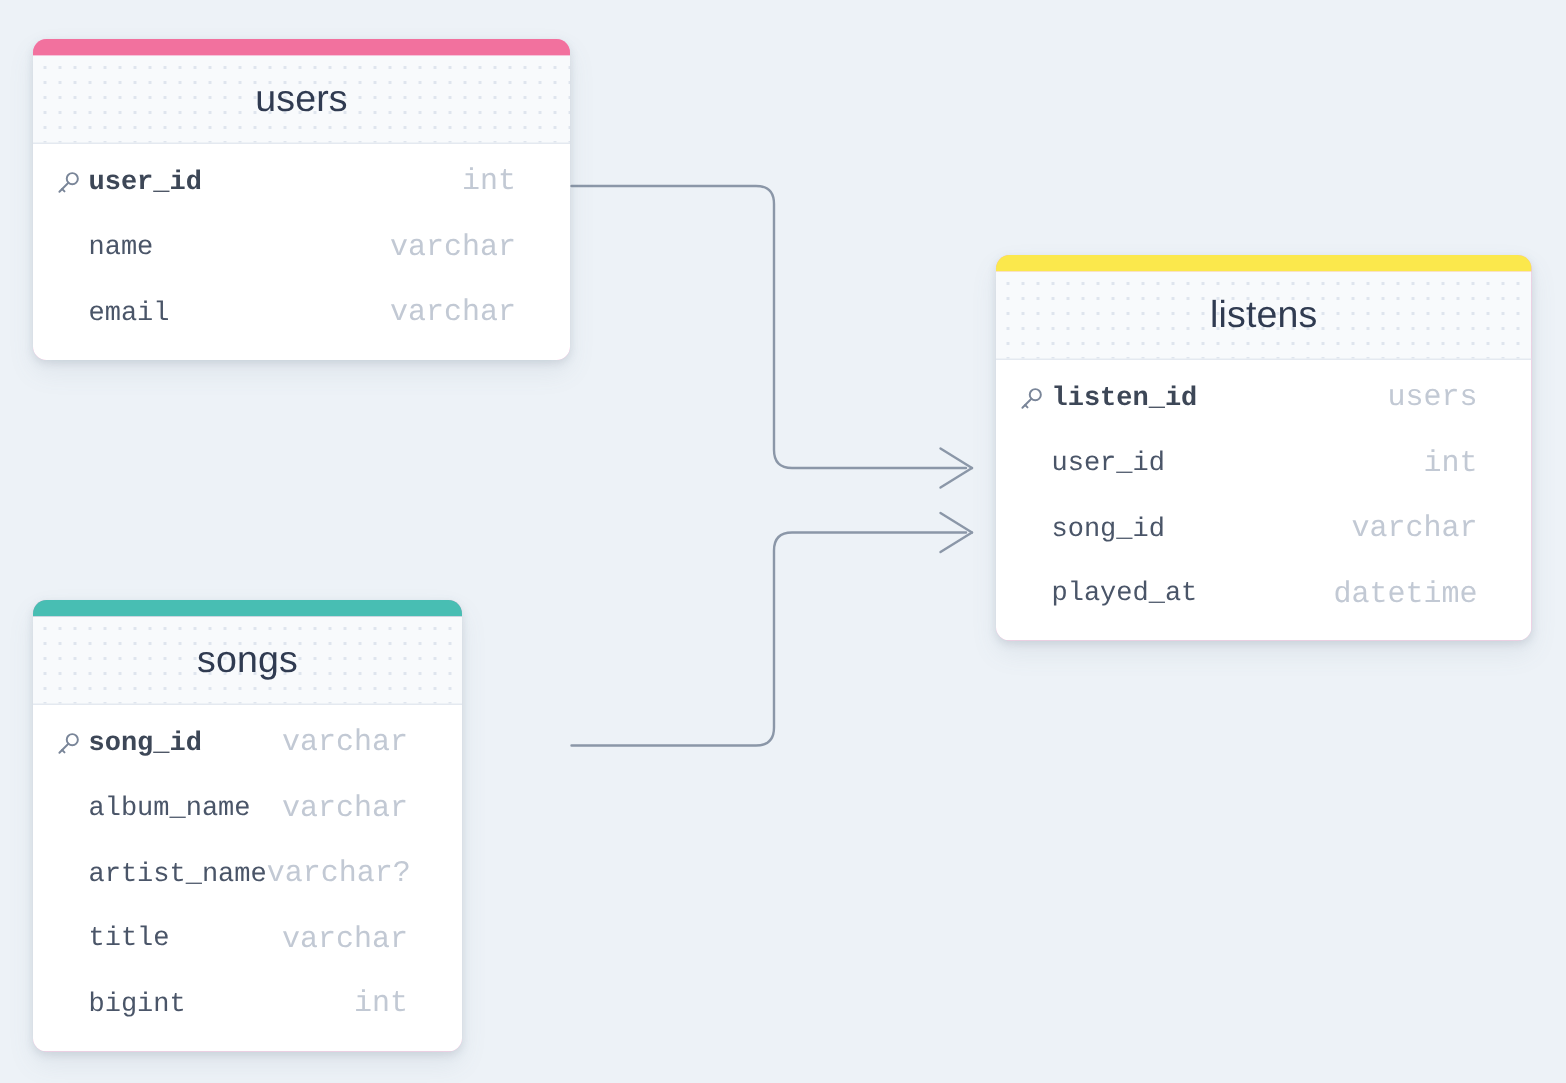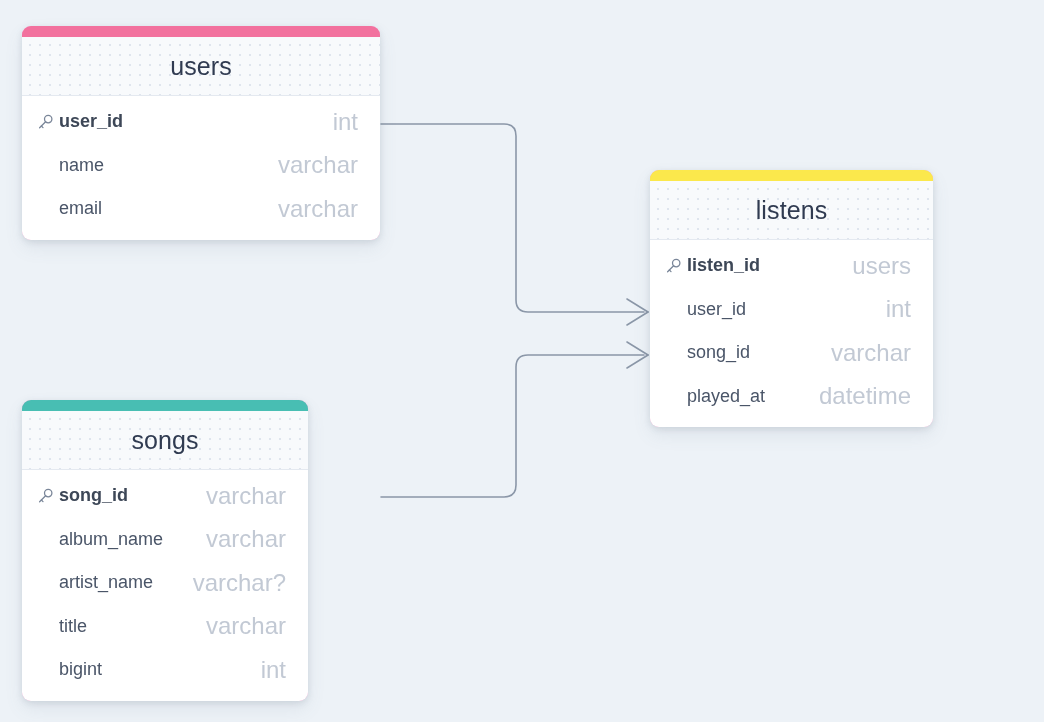--- a/index.html
+++ b/index.html
@@ -61,21 +61,22 @@
     letter-spacing: 0.1px;
     background-color: #f8fafc;
     background-image: radial-gradient(#dfe5ee 1px, transparent 1.05px);
     background-size: 10px 10px;
     background-position: 3px 3px;
     border-bottom: 1px solid #e4e9f0;
   }
 
   .fields {
     background: #ffffff;
-    padding: 4px 0 9px 0;
+    padding: 4px 14px 9px 0;
+    font-family: Liberation Mono, monospace;
   }
 
   .field-row {
     position: relative;
     display: flex;
     align-items: center;
     height: 43.5px;
     padding: 0 22px 0 37px;
   }
 
@@ -96,32 +97,32 @@
     color: #4a5568;
     white-space: nowrap;
   }
   .field-row.is-key .field-name {
     font-weight: 700;
     color: #3d4757;
   }
 
   .field-type {
     margin-left: auto;
-    font-size: 24px;
+    font-size: 20px;
     color: #c2c9d4;
     white-space: nowrap;
   }
   .field-row.is-key .field-type {
     color: #c2c9d4;
   }
 
   
   #card-users   { left: 22px;  top: 26px;  width: 358px; }
   #card-songs   { left: 22px;  top: 400px; width: 286px; }
-  #card-listens { left: 650px; top: 170px; width: 283px; }
+  #card-listens { left: 664px; top: 170px; width: 357px; }
 </style>
 </head>
 <body style="background: rgb(237, 242, 247);">
 
 <div id="canvas">
 
   <svg id="edges" viewBox="0 0 1044 722" width="1044" height="722" aria-hidden="true">
     <g fill="none" stroke="#8b97a8" stroke-width="1.6" stroke-linecap="round" stroke-linejoin="round">
 
       <path d="M 381 124 L 504 124 Q 516 124 516 136 L 516 300 Q 516 312 528 312 L 644 312"></path>

